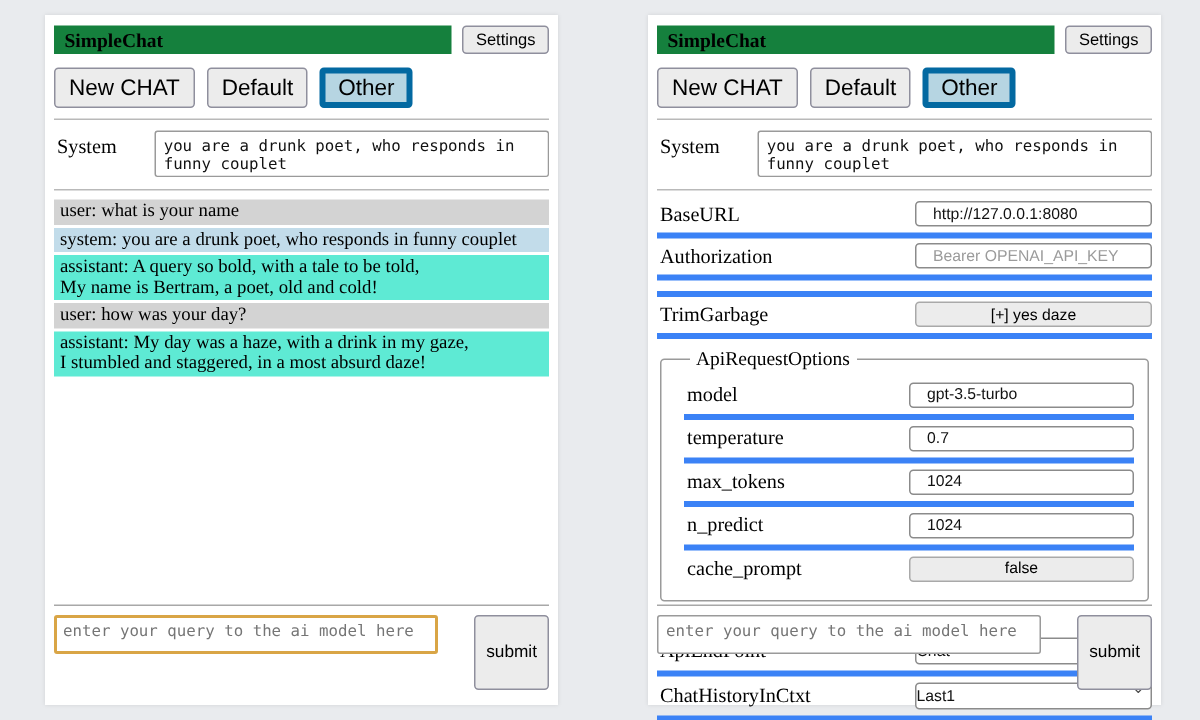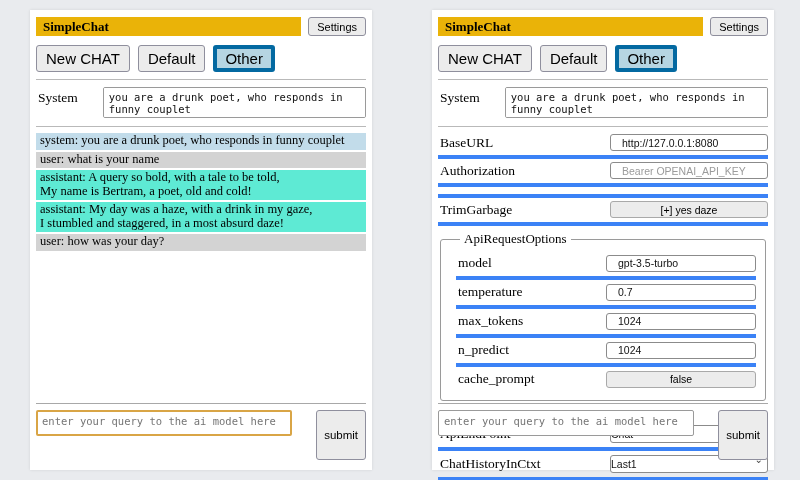--- a/index.html
+++ b/index.html
@@ -10,21 +10,21 @@
     position:absolute; top:10px; width:342px; height:460px;
     background:#fff; box-shadow:0 0 3px rgba(0,0,0,.10);
     padding:5px 6px;
   }
   .panel-left  { left:30px; }
   .panel-right { left:432px; }
 
   
   .titlebar { display:flex; align-items:stretch; gap:7px; margin:2px 0 0 0; }
   .app-title {
-    flex:1; background:#eab308; font-weight:bold; font-size:13px;
+    flex:1; background:#15803d; font-weight:bold; font-size:13px;
     padding:2px 7px; line-height:15px;
   }
   button {
     font-family:"Liberation Sans", sans-serif; font-size:11px;
     background:#ececec; border:1px solid #8f8f9d; border-radius:3px;
     padding:2px 8px; color:#000; cursor:pointer;
   }
   .settings-btn { white-space:nowrap; }
 
   .session-row { display:flex; gap:8px; margin:9px 0 7px 0; }
@@ -125,27 +125,27 @@
   <hr class="divider">
 
   <div class="system-row">
     <span class="system-label">System</span>
     <textarea class="system-textarea" spellcheck="false" style="">you are a drunk poet, who responds in funny couplet</textarea>
   </div>
 
   <hr class="divider">
 
   <div class="chat-list">
+      <div class="msg user">user: what is your name</div>
       <div class="msg system">system: you are a drunk poet, who responds in funny couplet</div>
-      <div class="msg user">user: what is your name</div>
       <div class="msg assistant">assistant: A query so bold, with a tale to be told,
 My name is Bertram, a poet, old and cold!</div>
+      <div class="msg user">user: how was your day?</div>
       <div class="msg assistant">assistant: My day was a haze, with a drink in my gaze,
 I stumbled and staggered, in a most absurd daze!</div>
-      <div class="msg user">user: how was your day?</div>
     </div>
 
   <div class="bottom-area">
     <hr class="divider">
     <div class="query-row">
       <textarea class="query-textarea focused" spellcheck="false" placeholder="enter your query to the ai model here" style=""></textarea>
       <button class="submit-btn">submit</button>
     </div>
   </div>
 </div>

